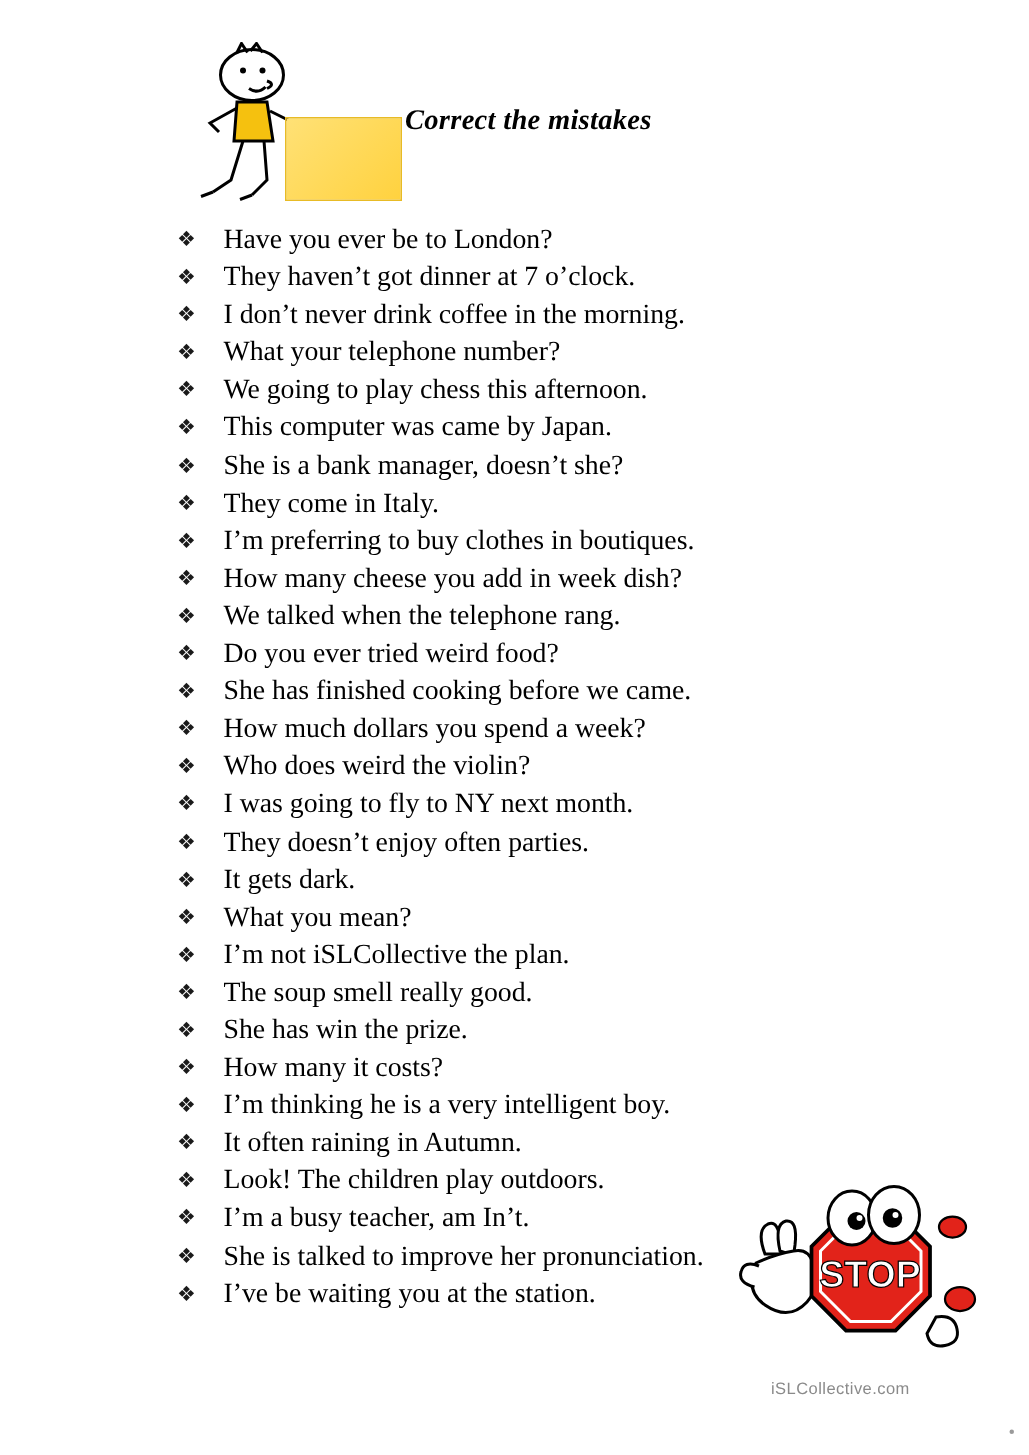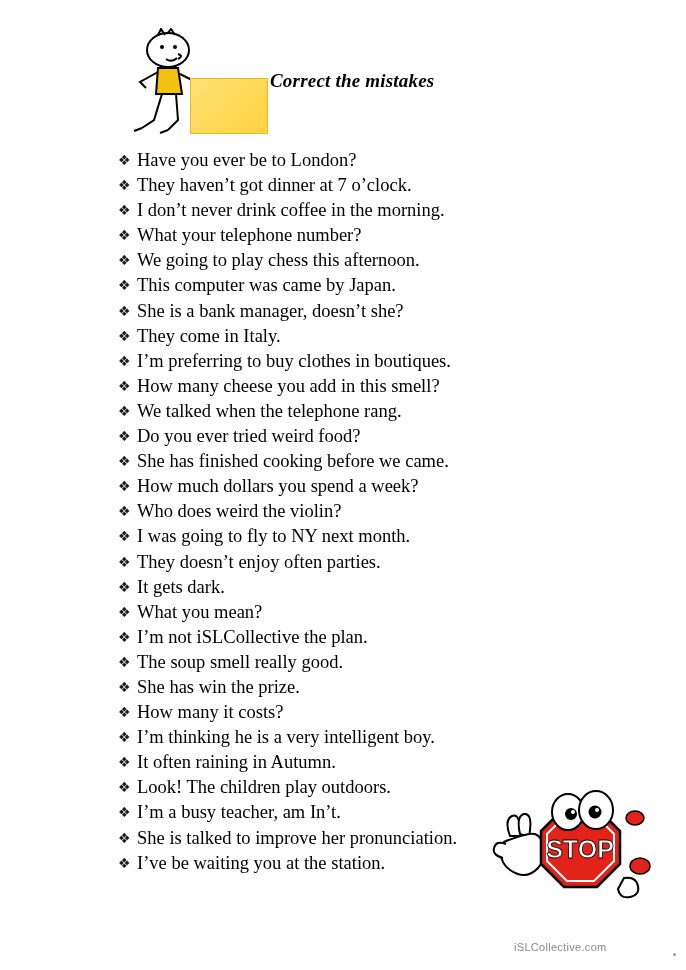--- a/index.html
+++ b/index.html
@@ -84,35 +84,36 @@
   .bullet {
     width: 19px;
     flex: 0 0 19px;
     color: #1a1a1a;
     font-size: 14px;
     line-height: 25.1px;
   }
 
   .sentence {
     flex: 1 1 auto;
+    margin-left: 12px;
   }
 
   
   .stop-graphic {
     position: absolute;
     left: 492px;
     top: 786px;
     width: 180px;
     height: 125px;
   }
 
   .watermark {
     position: absolute;
     left: 514px;
-    top: 941px;
+    top: 920px;
     font-family: "Liberation Sans", sans-serif;
     font-size: 11px;
     color: #8a8a8a;
     letter-spacing: 0.3px;
   }
 
   .corner-dot {
     position: absolute;
     right: 10px;
     bottom: 14px;
@@ -194,21 +195,21 @@
     <li class="item">
         <span class="bullet">❖</span>
         <span class="sentence">They come in Italy.</span>
       </li>
     <li class="item">
         <span class="bullet">❖</span>
         <span class="sentence">I’m preferring to buy clothes in boutiques.</span>
       </li>
     <li class="item">
         <span class="bullet">❖</span>
-        <span class="sentence">How many cheese you add in this smell?</span>
+        <span class="sentence">How many cheese you add in week dish?</span>
       </li>
     <li class="item">
         <span class="bullet">❖</span>
         <span class="sentence">We talked when the telephone rang.</span>
       </li>
     <li class="item">
         <span class="bullet">❖</span>
         <span class="sentence">Do you ever tried weird food?</span>
       </li>
     <li class="item">

